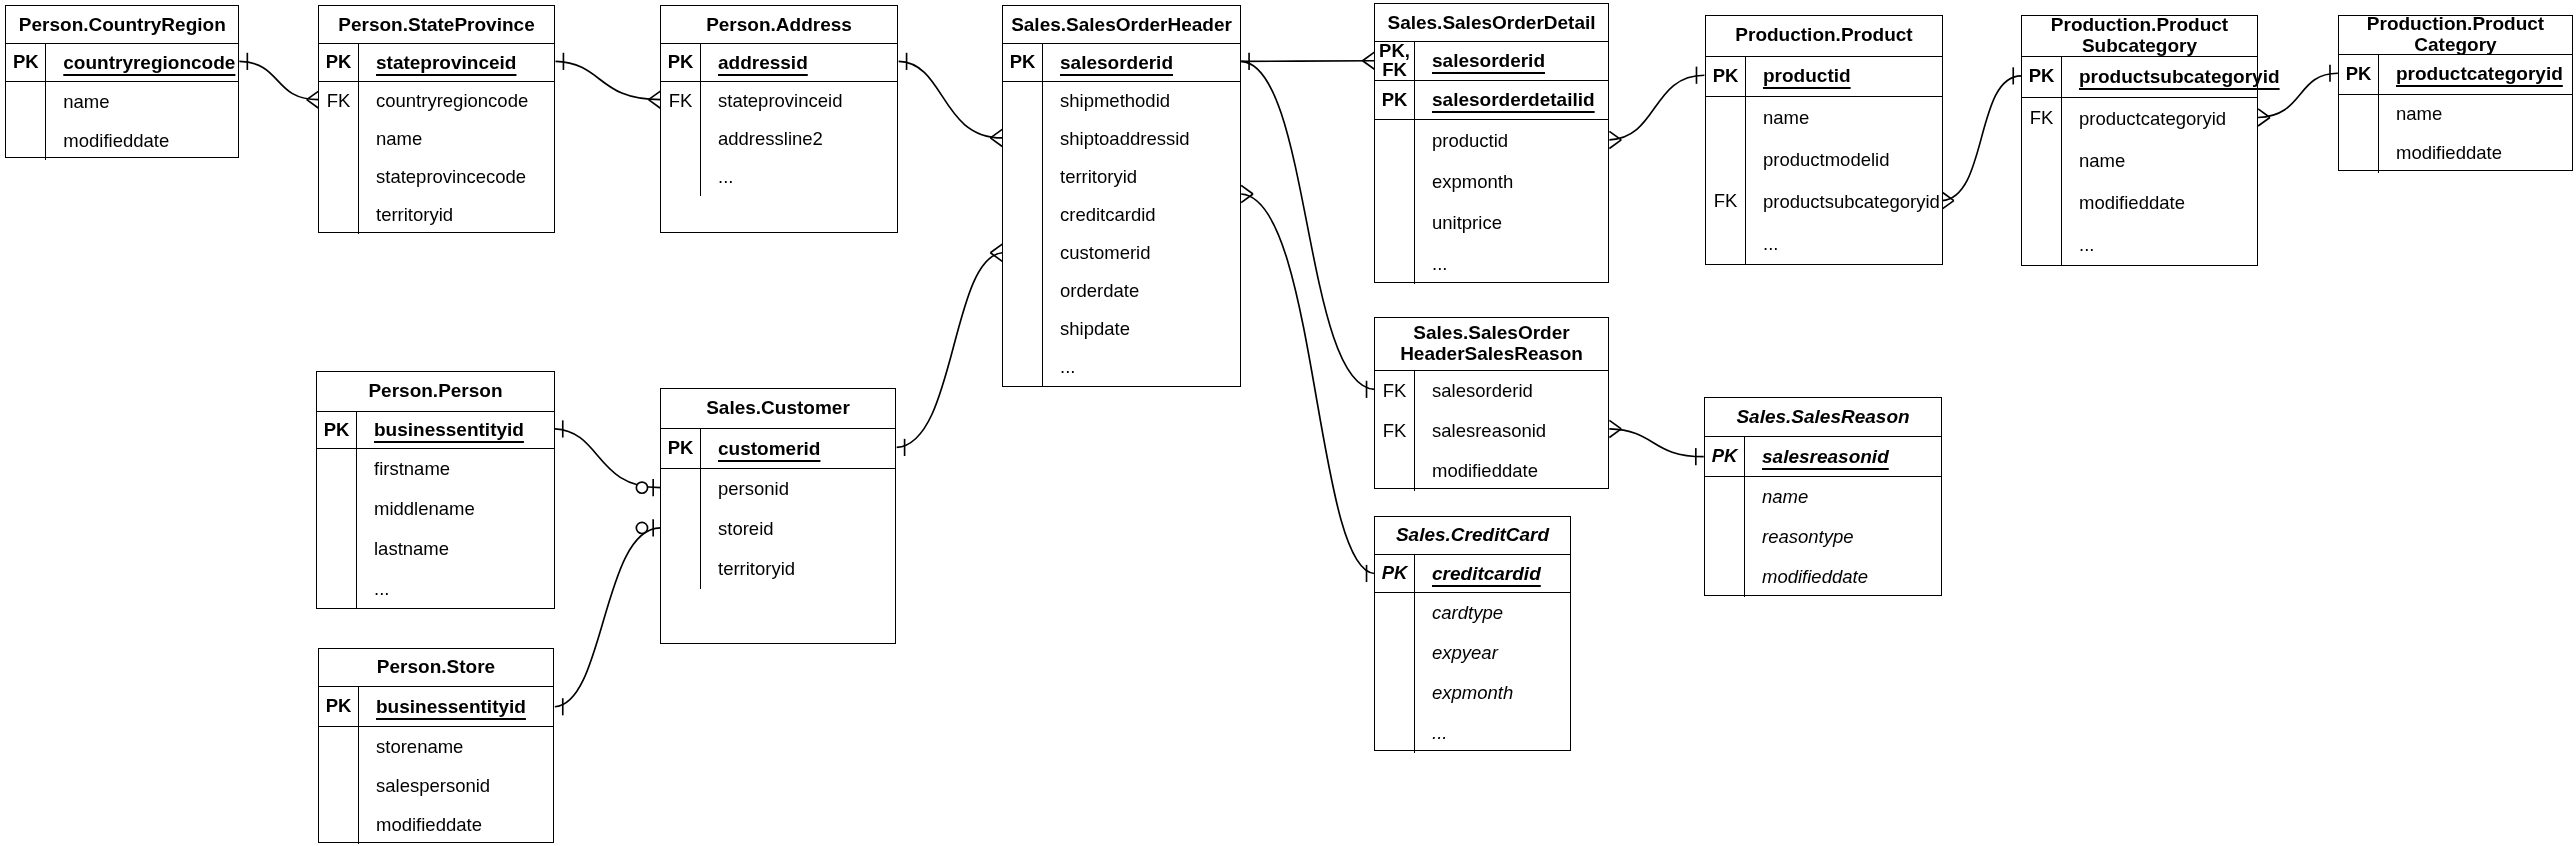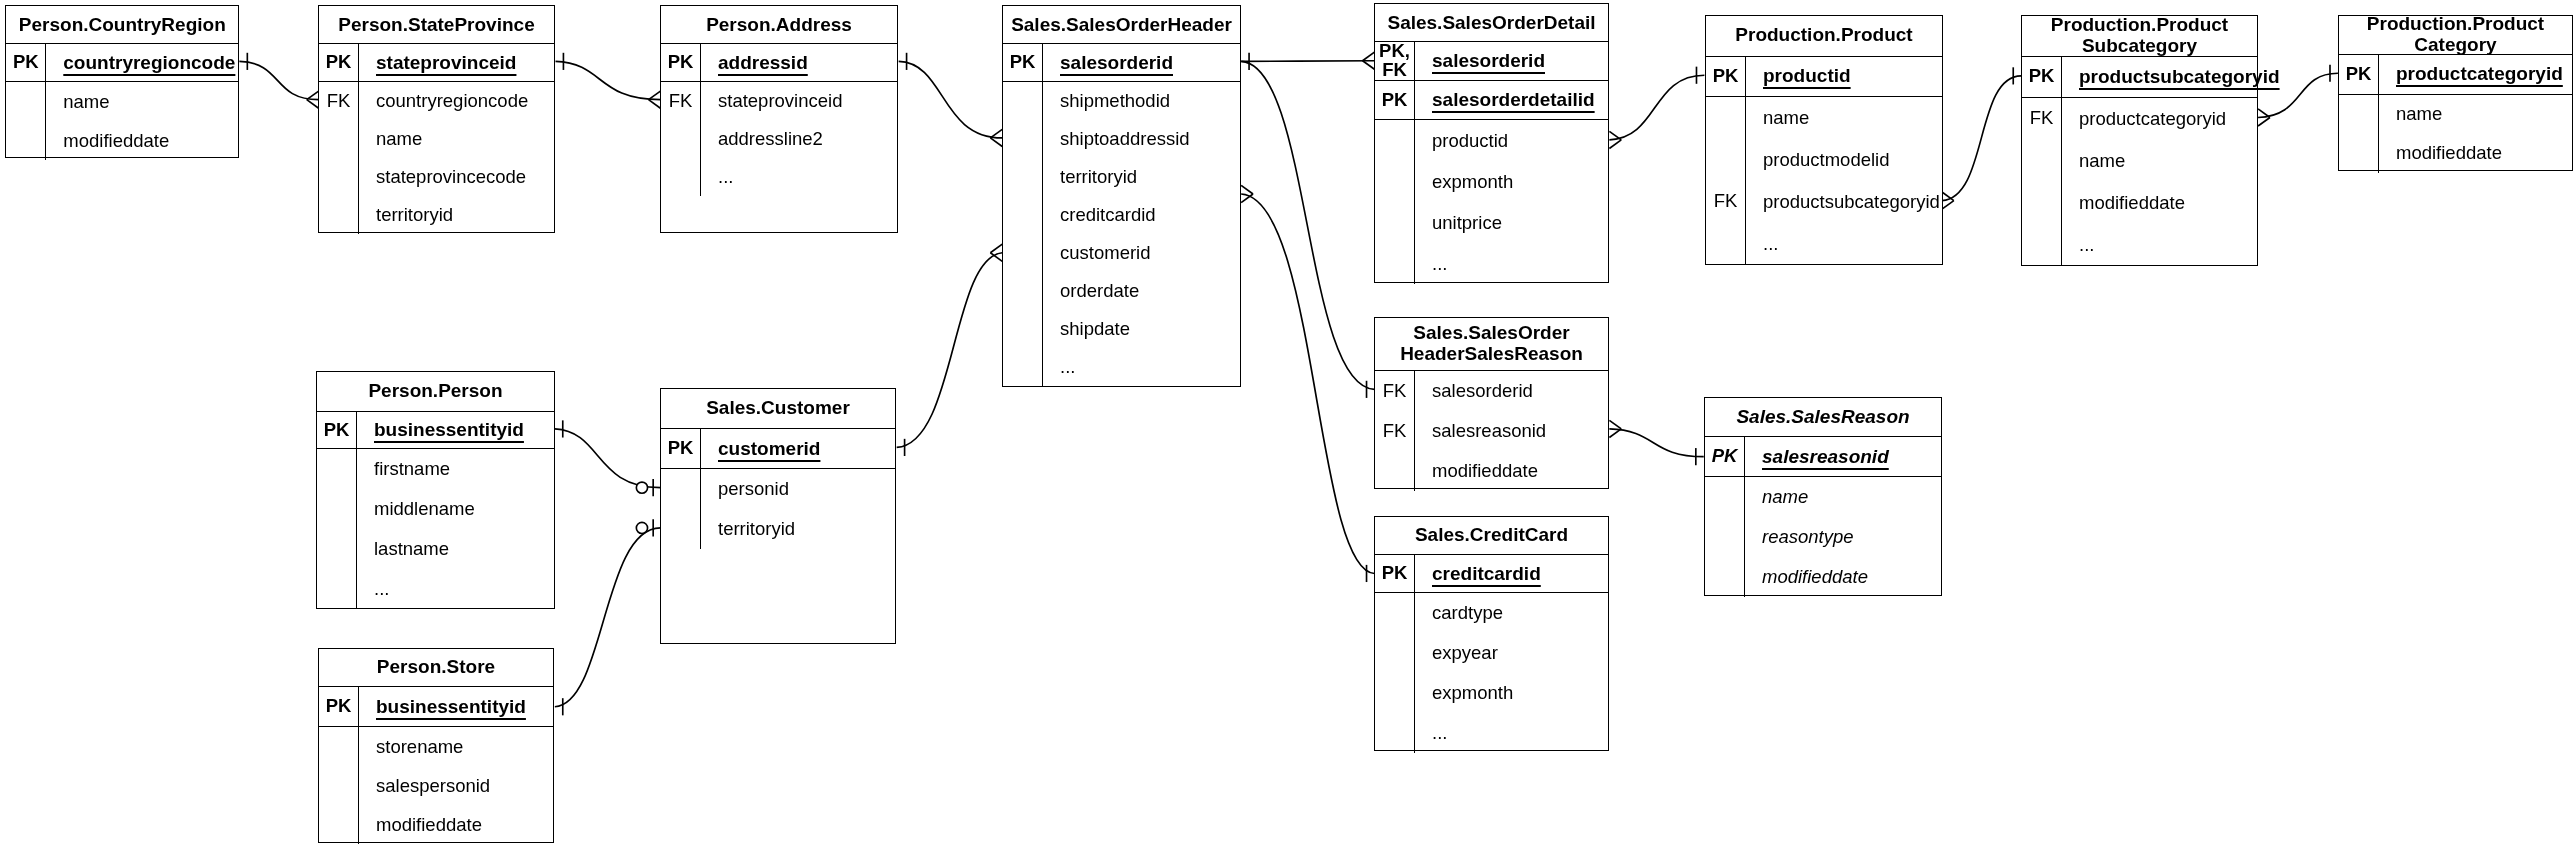--- a/index.html
+++ b/index.html
@@ -235,21 +235,21 @@
       </div>
       <div class="trow" style="height: 40px;">
         <div class="gut">FK</div>
         <div class="fld">salesreasonid</div>
       </div>
       <div class="trow" style="height: 40px;">
         <div class="gut"></div>
         <div class="fld">modifieddate</div>
       </div>
     </div>
-    <div class="tbl" style="left: 1374px; top: 516px; width: 235px; height: 235px;">
+    <div class="tbl" style="left: 1374px; top: 516px; width: 197px; height: 235px; font-style: italic;">
       <div class="tbl-hdr" style="height: 38px;">Sales.CreditCard</div>
       <div class="trow keyrow" style="height: 38px;">
         <div class="gut">PK</div>
         <div class="fld">creditcardid</div>
       </div>
       <div class="trow" style="height: 40px;">
         <div class="gut"></div>
         <div class="fld">cardtype</div>
       </div>
       <div class="trow" style="height: 40px;">
@@ -356,20 +356,24 @@
       <div class="trow keyrow" style="height: 40px;">
         <div class="gut">PK</div>
         <div class="fld">customerid</div>
       </div>
       <div class="trow" style="height: 40px;">
         <div class="gut"></div>
         <div class="fld">personid</div>
       </div>
       <div class="trow" style="height: 40px;">
         <div class="gut"></div>
+        <div class="fld">storeid</div>
+      </div>
+      <div class="trow" style="height: 40px;">
+        <div class="gut"></div>
         <div class="fld">territoryid</div>
       </div>
     </div>
     <div class="tbl" style="left: 318px; top: 648px; width: 236px; height: 195px;">
       <div class="tbl-hdr" style="height: 38px;">Person.Store</div>
       <div class="trow keyrow" style="height: 40px;">
         <div class="gut">PK</div>
         <div class="fld">businessentityid</div>
       </div>
       <div class="trow" style="height: 39px;">

